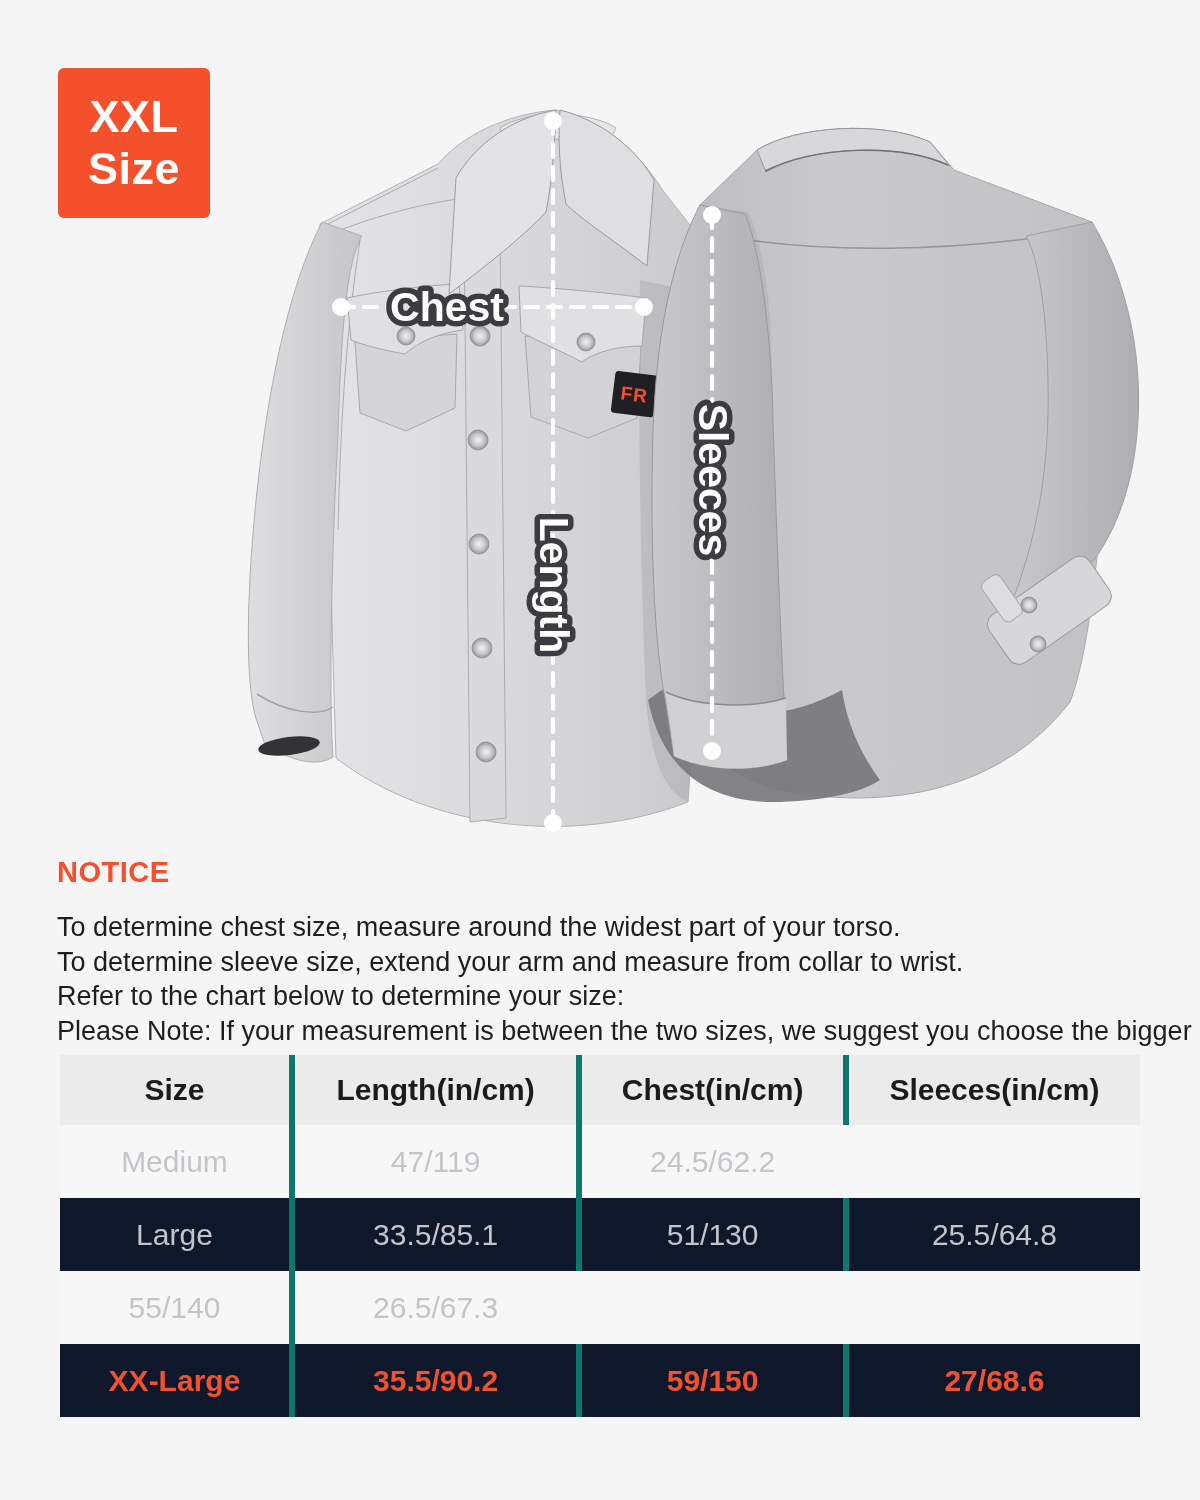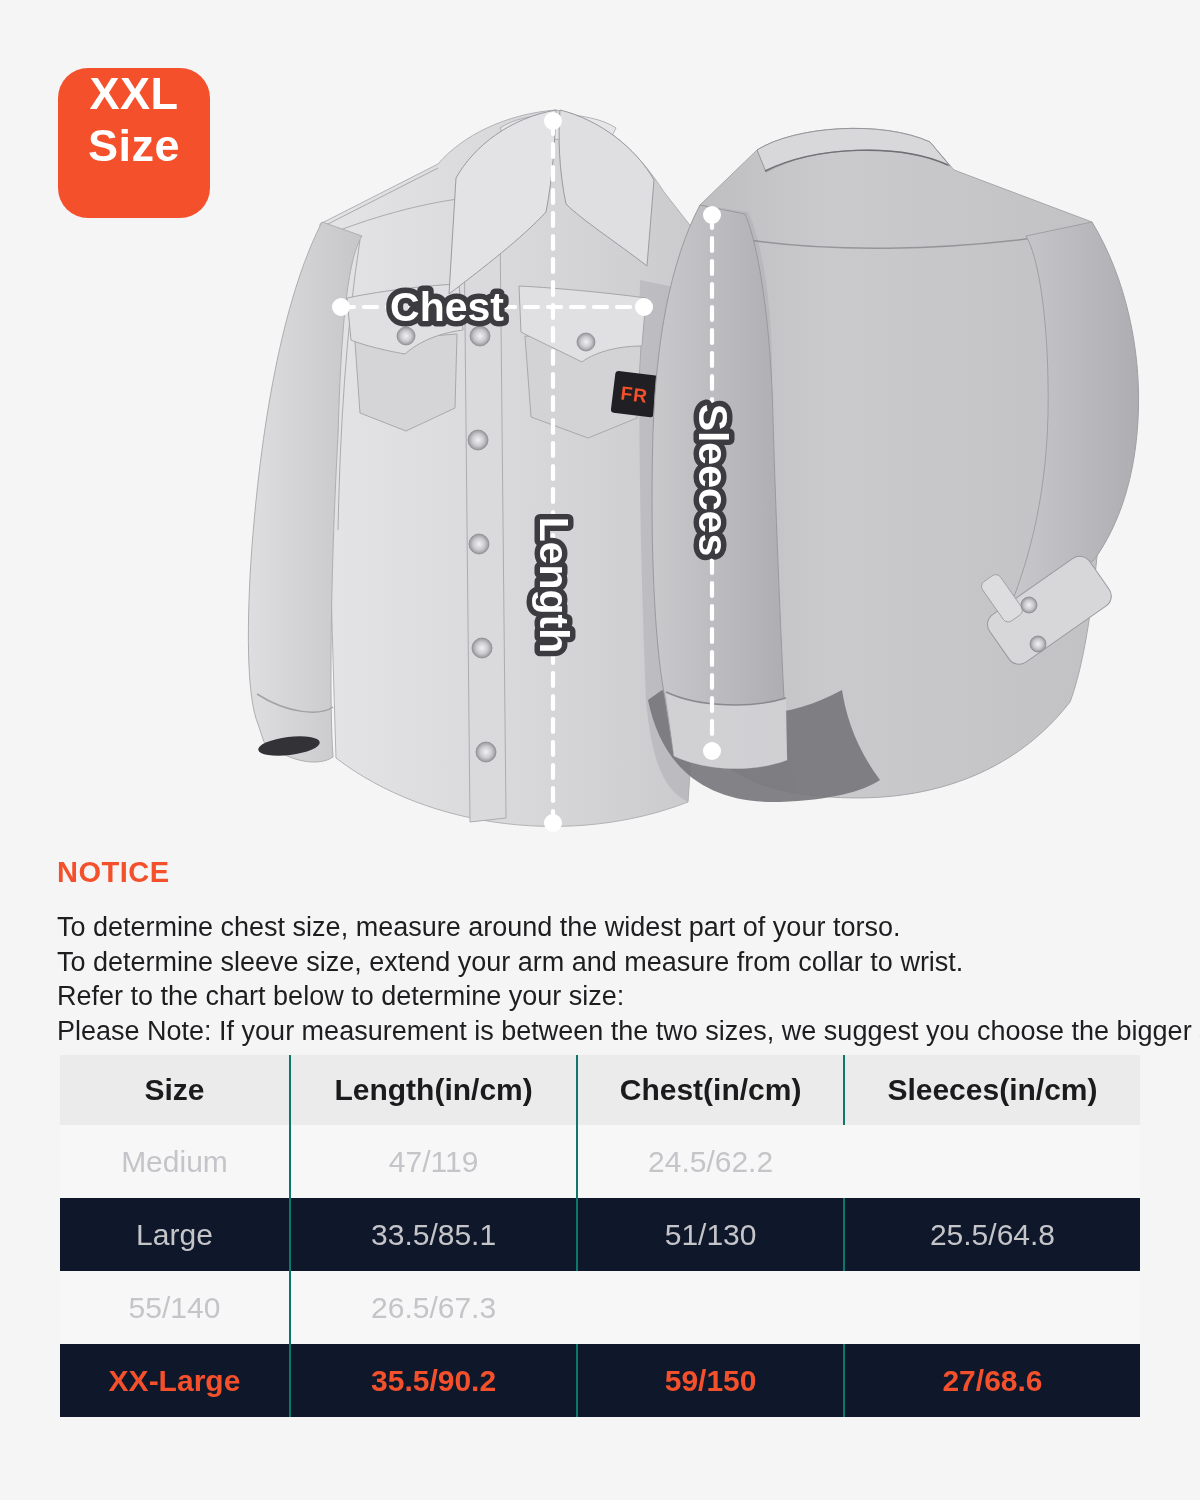--- a/index.html
+++ b/index.html
@@ -7,22 +7,22 @@
     width:1200px;height:1500px;position:relative;overflow:hidden;
     background:#F5F5F6;
     font-family:"Liberation Sans","DejaVu Sans",sans-serif;
     -webkit-font-smoothing:antialiased;
   }
   .page{position:absolute;inset:0;width:1200px;height:1500px;}
 
   
   .badge{
     position:absolute;left:58px;top:68px;width:152px;height:150px;
-    background:#F4502C;border-radius:30px;color:#fff;
-    display:flex;flex-direction:column;align-items:center;justify-content:flex-start;
+    background:#F4502C;border-radius:6px;color:#fff;
+    display:flex;flex-direction:column;align-items:center;justify-content:center;
     font-weight:700;font-size:45px;line-height:52px;letter-spacing:0.5px;
   }
 
   
   .hero-svg{position:absolute;left:0;top:0;}
 
   .m-line{stroke:#FFFFFF;stroke-width:4.2;fill:none;stroke-dasharray:13 10;stroke-linecap:round;}
   .m-dot{fill:#FFFFFF;}
   .m-label{
     font-family:"Liberation Sans","DejaVu Sans",sans-serif;
@@ -47,21 +47,21 @@
   }
 
   
   .size-table{position:absolute;left:60px;top:1055px;width:1080px;}
   .t-row{display:grid;grid-template-columns:21.2% 26.6% 24.7% 27.5%;height:73px;}
   .t-row.t-head{height:70px;background:#EBEBEC;}
   .t-row.shade{background:#0f172a;}
   .t-row.light{background:#F7F7F8;}
   .t-cell{
     display:flex;align-items:center;justify-content:center;
-    font-size:30px;color:#C5C5C9;border-left:2px solid #0f766e;
+    font-size:30px;color:#C5C5C9;border-left:6px solid #0f766e;
   }
   .t-cell:first-child{border-left:none;}
   .t-head .t-cell{font-weight:700;color:#1B1B1D;}
   .t-row.hl .t-cell{color:#F4502C;font-weight:700;}
 </style>
 </head>
 <body>
 
 <div class="page">
 

